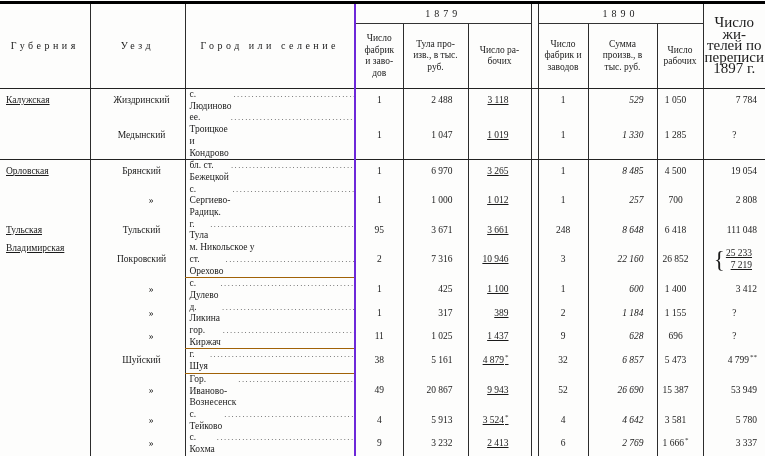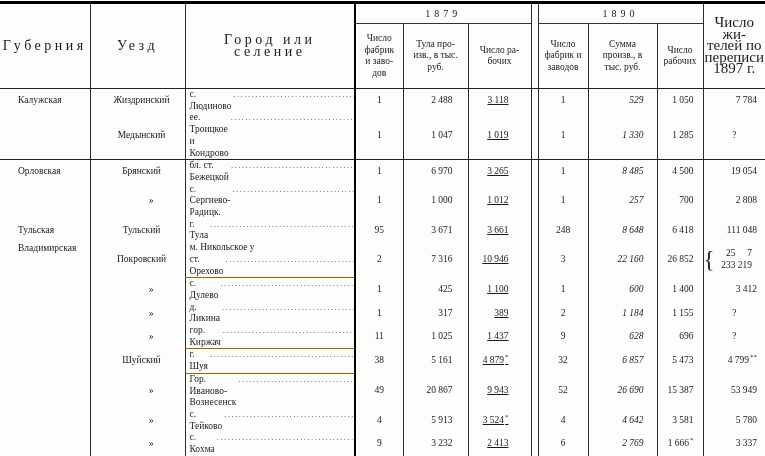--- a/index.html
+++ b/index.html
@@ -4,59 +4,59 @@
 <style>
   html,body{margin:0;padding:0;background:#fff;}
   .page{position:relative;width:765px;height:456px;background:#fdfdfc;overflow:hidden;
         font-family:"Liberation Serif","DejaVu Serif",serif;color:#1b1b1b;}
   table.maintable{border-collapse:collapse;table-layout:fixed;width:765px;margin-top:1px;
         border-top:3px solid #000;border-bottom:2px solid #000;}
   td,th{padding:0;font-weight:normal;font-size:9.5px;line-height:11.7px;vertical-align:middle;
         overflow:hidden;}
   
   .vl{border-left:1px solid #2c2c2c;}
-  .vlb{border-left:2px solid #000000;margin-top:20px;}
+  .vlb{border-left:2px solid #6d28d9;margin-top:20px;}
   
   tr.band th{height:19px;}
   tr.band th.yr{border-bottom:1px solid #333;font-size:10px;letter-spacing:4px;text-align:center;}
   tr.subhead th{height:64px;border-bottom:1.5px solid #222;text-align:center;
         white-space:pre-line;font-size:9.5px;line-height:11.5px;}
-  th.lhead{border-bottom:1.5px solid #222;text-align:center;letter-spacing:3.5px;font-size:14px;}
+  th.lhead{border-bottom:1.5px solid #222;text-align:center;letter-spacing:3.5px;font-size:10px;}
   th.pophead{border-bottom:1.5px solid #222;text-align:center;white-space:pre-line;
         font-size:15px;line-height:11.5px;}
   
   tbody td{height:11.7px;}
   tr.tall td{height:23.4px;}
   tr.tall td.col-g{vertical-align:top;padding-top:1px;}
-  .col-g{padding-left:18px;}
+  .col-g{padding-left:6px;text-decoration:underline;}
   .col-u{padding-left:8px;text-align:center;}
   .col-u.rep{padding-left:0;}
   .col-u.rep .repmark{display:inline-block;padding-left:27px;}
   .col-c{padding-left:4px;margin-left:24px;}
   .col-f79,.col-f90{text-align:center;}
   .col-s79{text-align:right;padding-right:15px;}
   .col-r79{text-align:right;padding-right:22px;text-decoration:underline;}
   .col-s90{text-align:right;padding-right:13px;font-style:italic;}
-  .col-r90{text-align:right;padding-right:9px;margin-left:17px;}
+  .col-r90{text-align:center;padding-right:9px;margin-left:17px;}
   .col-pop{text-align:right;padding-right:8px;}
   td.mid{text-align:center !important;padding-right:0 !important;}
   
   tr.rule-full td{border-bottom:1px solid #222;}
   tr.rule-city td.col-c{border-bottom:1px solid #a16207;}
   
   .citywrap{display:flex;align-items:baseline;}
   .ldr{flex:1 1 auto;overflow:hidden;white-space:nowrap;color:#3a3a3a;letter-spacing:1.5px;
        font-size:8.5px;margin-left:2px;}
   .ldr::after{content:"........................................................................................";}
   
   .ast{font-size:7px;vertical-align:super;line-height:0;margin-left:1px;}
   
   .bracewrap{display:flex;justify-content:flex-end;align-items:center;padding-right:5px;}
   .brace{font-size:23px;line-height:21px;font-weight:400;margin-right:1px;}
-  .bvals{display:flex;flex-direction:row;}
+  .bvals{display:flex;flex-direction:column;text-decoration:underline;}
   .bvals span{line-height:11.5px;text-align:right;}
 </style>
 </head>
 <body>
 
 <div class="page">
   <table class="maintable">
     <colgroup>
       <col style="width:90px">
         <col style="width:95px">

